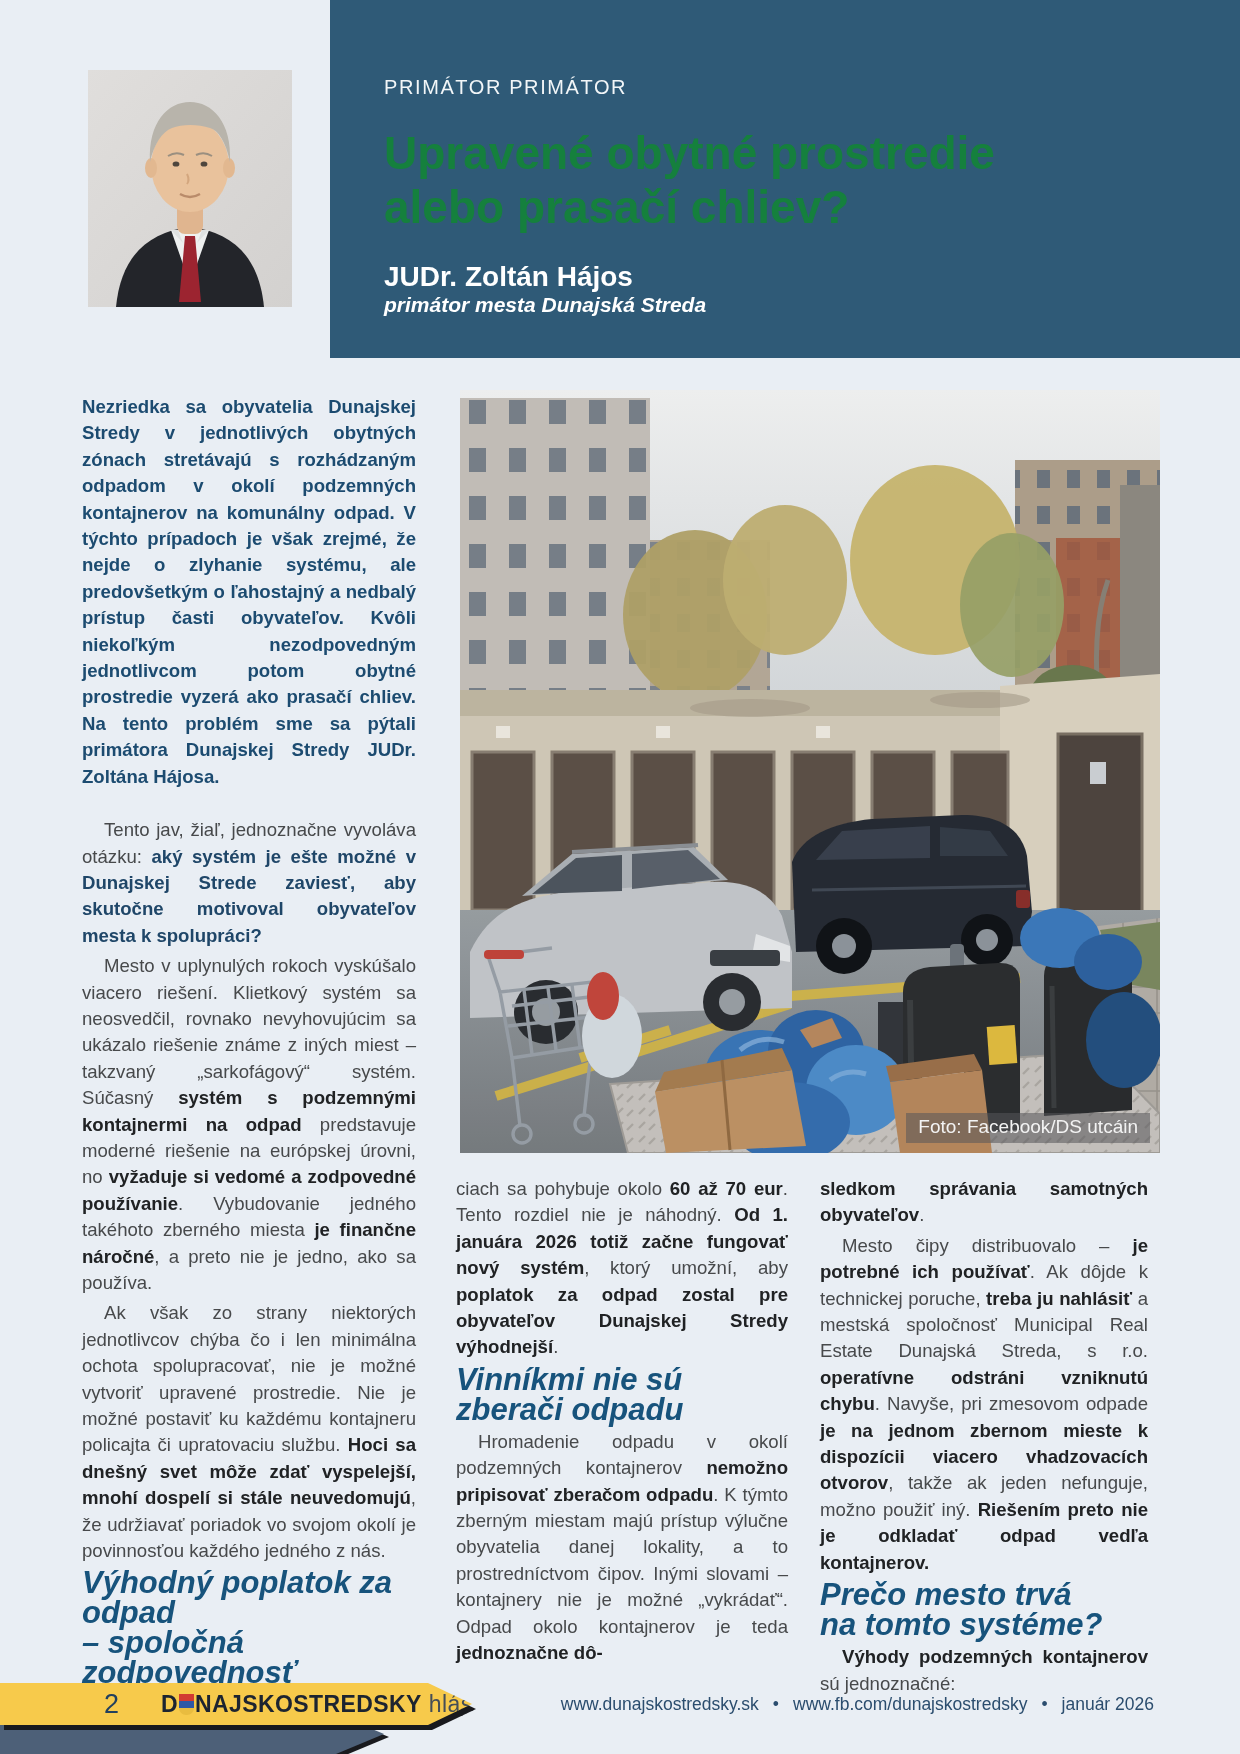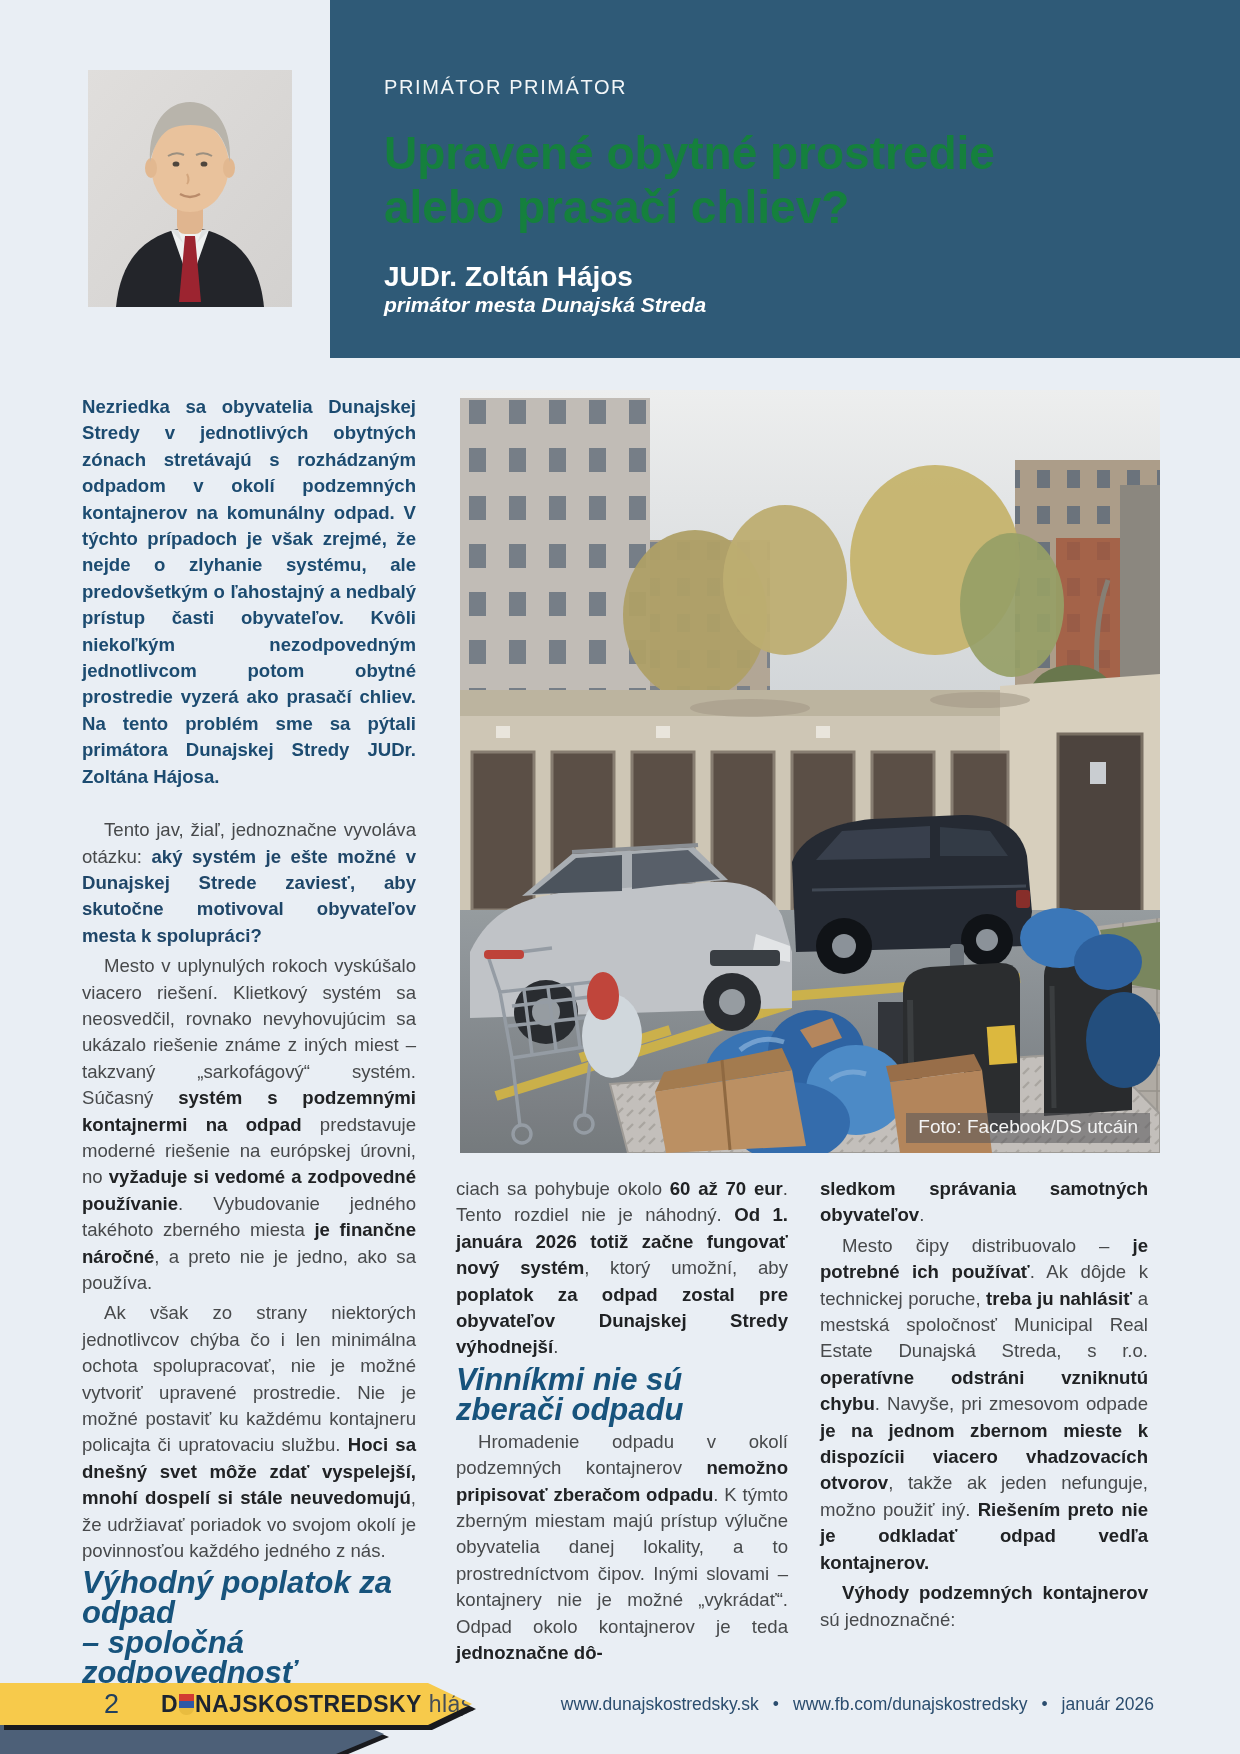--- a/index.html
+++ b/index.html
@@ -262,20 +262,22 @@
 
 <div class="col col-mid">
   <p><span>ciach sa pohybuje okolo </span><span class="seg-b">60 až 70 eur</span><span>. Tento rozdiel nie je náhodný. </span><span class="seg-b">Od 1. januára 2026 totiž začne fungovať nový systém</span><span>, ktorý umožní, aby </span><span class="seg-b">poplatok za odpad zostal pre obyvateľov Dunajskej Stredy výhodnejší</span><span>.</span></p>
   <p class="subhead">Vinníkmi nie sú zberači odpadu</p>
   <p class="ind"><span>Hromadenie odpadu v okolí podzemných kontajnerov </span><span class="seg-b">nemožno pripisovať zberačom odpadu</span><span>. K týmto zberným miestam majú prístup výlučne obyvatelia danej lokality, a to prostredníctvom čipov. Inými slovami – kontajnery nie je možné „vykrádať“. Odpad okolo kontajnerov je teda </span><span class="seg-b">jednoznačne dô-</span></p>
 </div>
 
 <div class="col col-right">
   <p><span class="seg-b">sledkom správania samotných obyvateľov</span><span>.</span></p>
   <p class="ind"><span>Mesto čipy distribuovalo – </span><span class="seg-b">je potrebné ich používať</span><span>. Ak dôjde k technickej poruche, </span><span class="seg-b">treba ju nahlásiť</span><span> a mestská spoločnosť Municipal Real Estate Dunajská Streda, s r.o. </span><span class="seg-b">operatívne odstráni vzniknutú chybu</span><span>. Navyše, pri zmesovom odpade </span><span class="seg-b">je na jednom zbernom mieste k dispozícii viacero vhadzovacích otvorov</span><span>, takže ak jeden nefunguje, možno použiť iný. </span><span class="seg-b">Riešením preto nie je odkladať odpad vedľa kontajnerov.</span></p>
+  <p class="subhead">Prečo mesto trvá
+na tomto systéme?</p>
   <p class="ind"><span class="seg-b">Výhody podzemných kontajnerov</span><span> sú jednoznačné:</span></p>
 </div>
 
 <div class="footer-slate">
   <div class="footer-slate-inner"></div>
 </div>
 
 <div class="footer-yellow">
   <div class="footer-yellow-inner">
     <span class="page-number">2</span>

